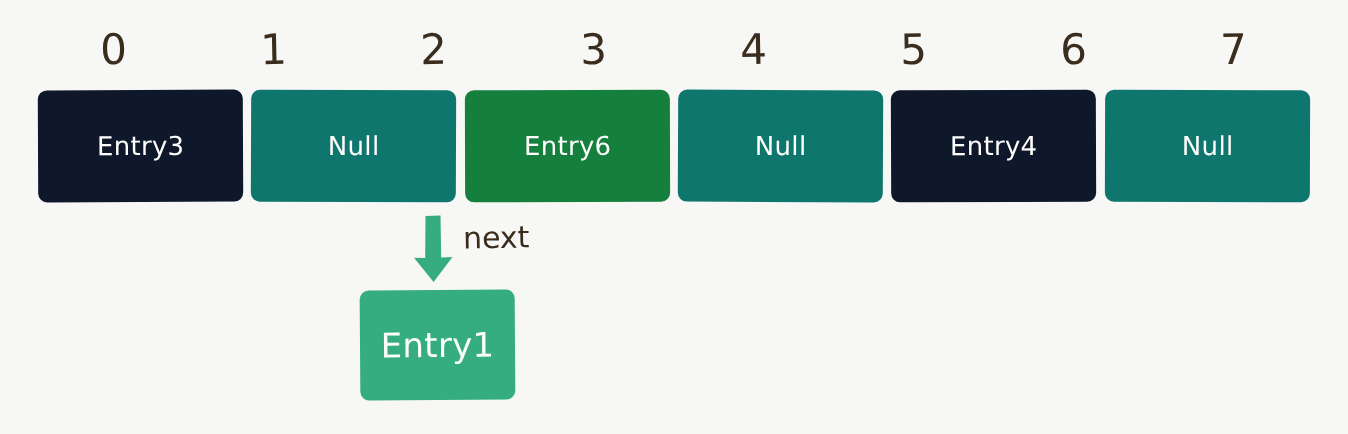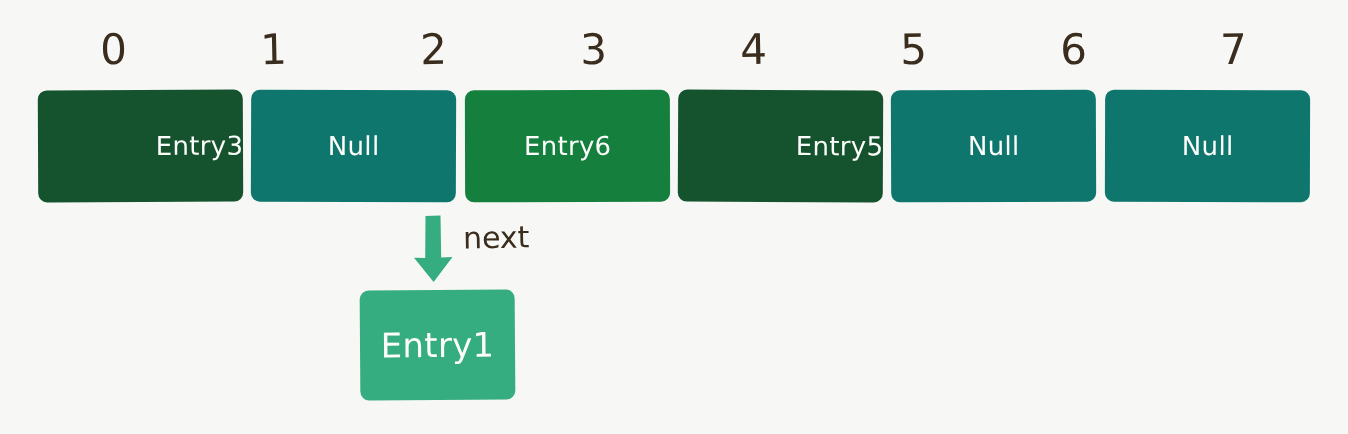--- a/index.html
+++ b/index.html
@@ -67,21 +67,21 @@
   .bucket-label {
     font-family: "DejaVu Sans", sans-serif;
     font-size: 26px;
     line-height: 28px;
     color: #fdfdfb;
     letter-spacing: 0.3px;
     user-select: none;
     white-space: nowrap;
   }
 
-  .bucket.green  { background: #14532d; justify-content: flex-end; }
+  .bucket.green  { background: #0f172a; }
   .bucket.orange { background: #0f766e; }
   .bucket.red    { background: #15803d; }
 
   
   .bucket:nth-child(1) { transform: rotate(-0.25deg); }
   .bucket:nth-child(2) { transform: rotate(0.2deg); }
   .bucket:nth-child(3) { transform: rotate(-0.15deg); }
   .bucket:nth-child(4) { transform: rotate(0.25deg); }
   .bucket:nth-child(5) { transform: rotate(-0.2deg); }
   .bucket:nth-child(6) { transform: rotate(0.15deg); }
@@ -145,25 +145,25 @@
   <div class="bucket-row">
     <div class="bucket green">
       <span class="bucket-label">Entry3</span>
     </div>
     <div class="bucket orange">
       <span class="bucket-label">Null</span>
     </div>
     <div class="bucket red">
       <span class="bucket-label">Entry6</span>
     </div>
-    <div class="bucket green">
-      <span class="bucket-label">Entry5</span>
-    </div>
     <div class="bucket orange">
       <span class="bucket-label">Null</span>
+    </div>
+    <div class="bucket green">
+      <span class="bucket-label">Entry4</span>
     </div>
     <div class="bucket orange">
       <span class="bucket-label">Null</span>
     </div>
   </div>
 
   <div class="chain-arrow">
     <svg width="44" height="70" viewBox="0 0 44 70" xmlns="http://www.w3.org/2000/svg">
       <path d="M14.5 2 L29.5 1.5 L30.2 43.5 L41.5 43 L22.6 68 L3 43.8 L14.2 44 Z" fill="#35ad80"></path>
     </svg>

